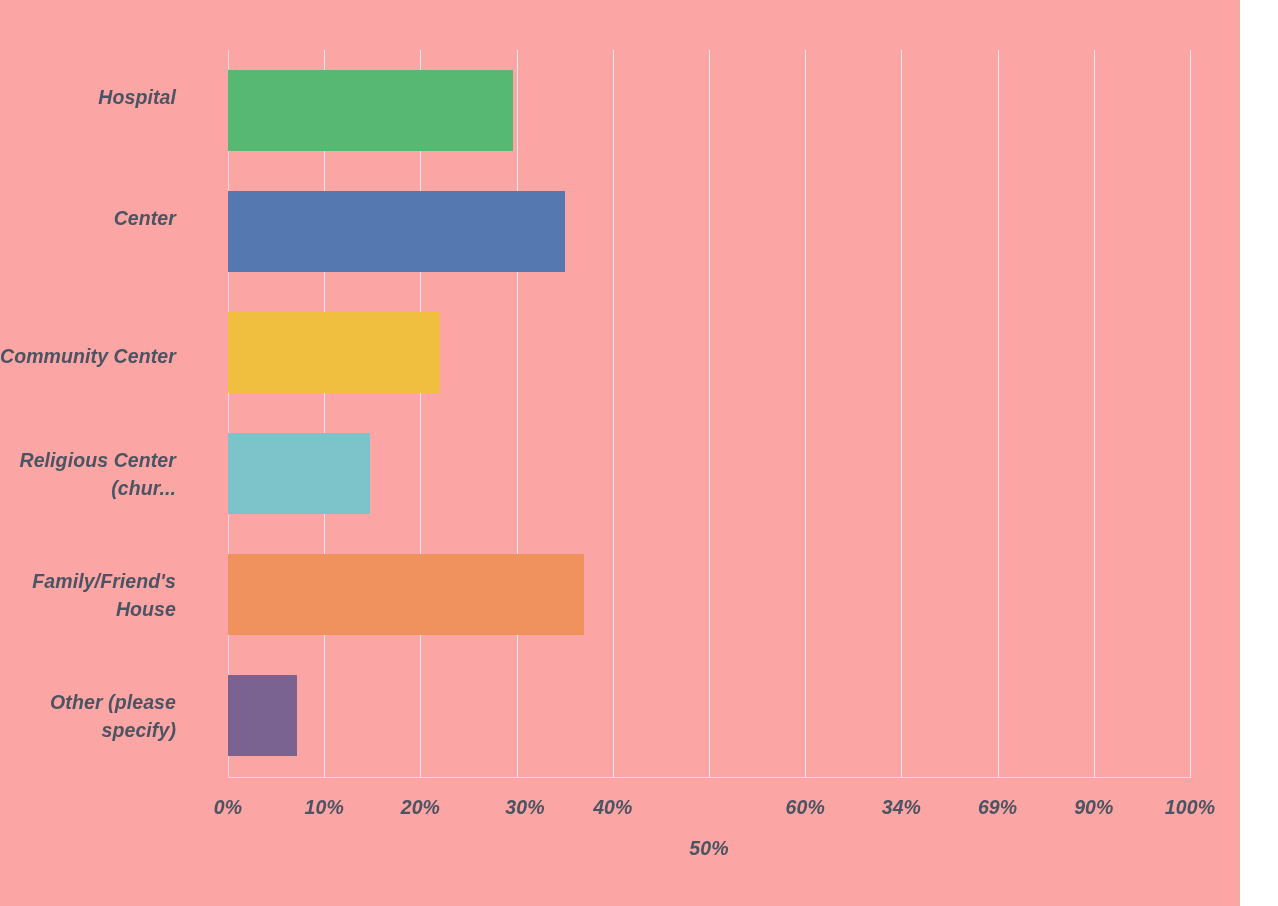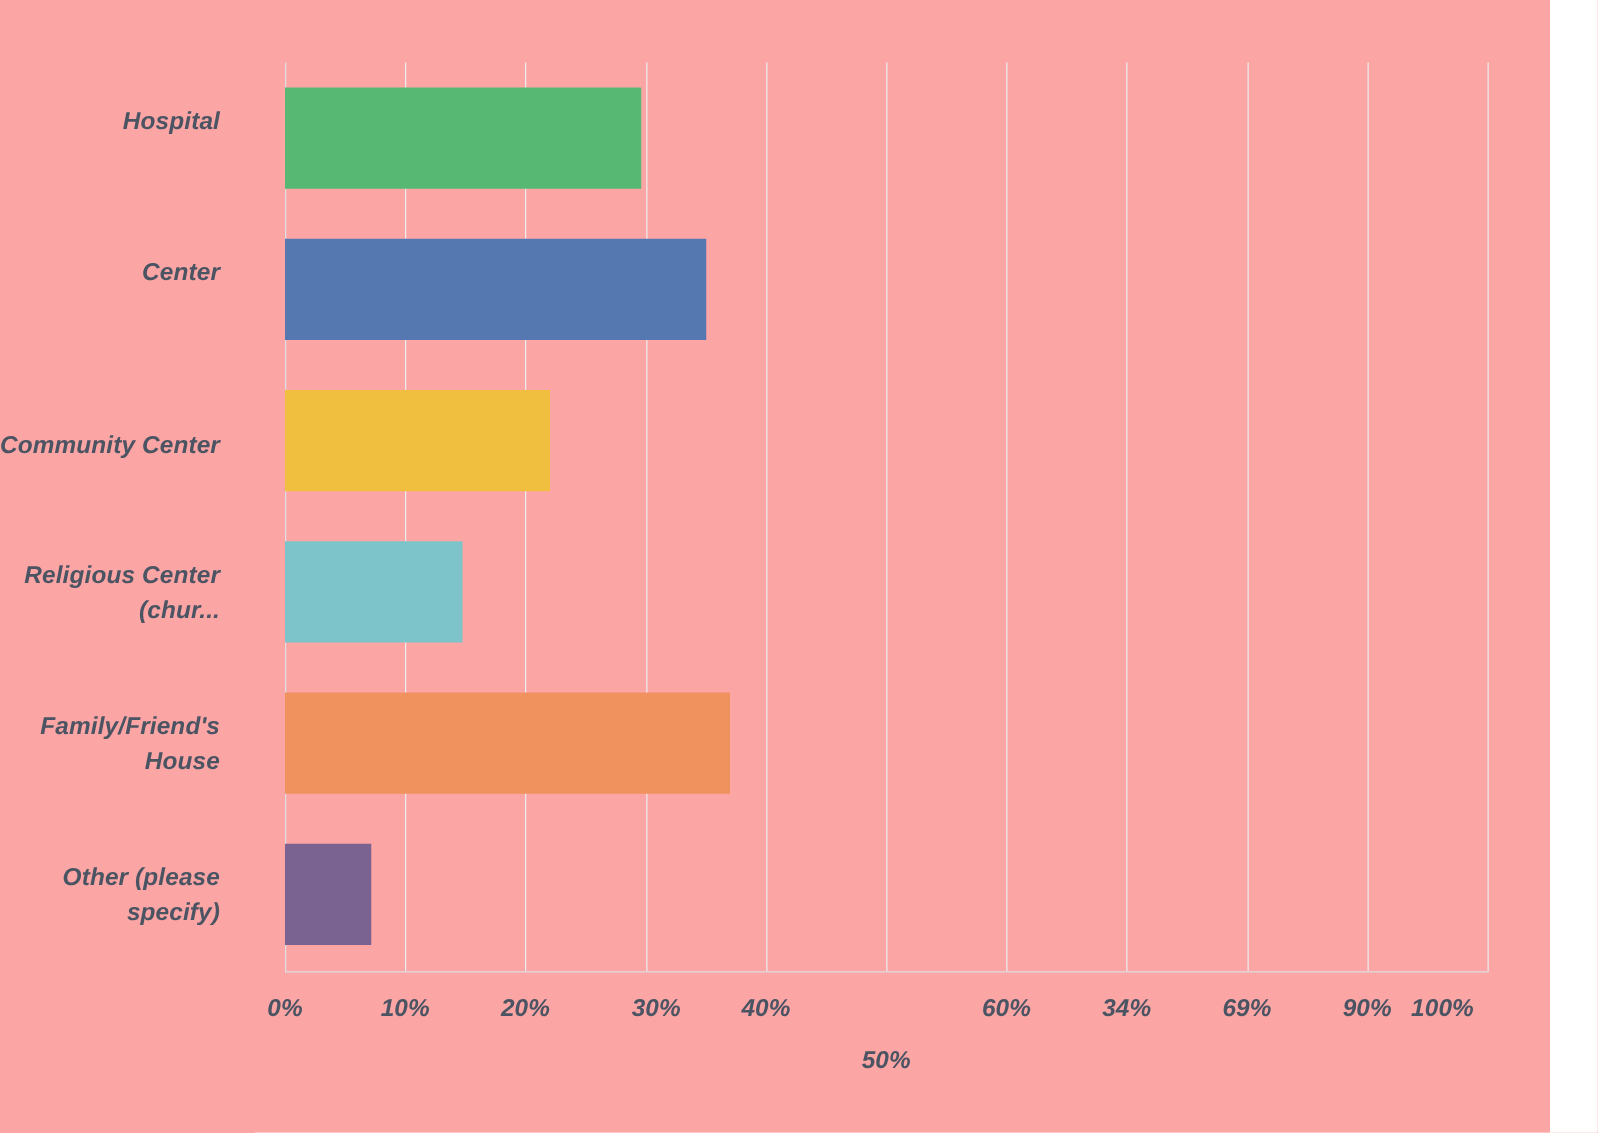--- a/index.html
+++ b/index.html
@@ -142,16 +142,16 @@
       <div class="tick-label" style="left: 228px;">0%</div>
       <div class="tick-label" style="left: 324.2px;">10%</div>
       <div class="tick-label" style="left: 420.4px;">20%</div>
       <div class="tick-label" style="left: 525px;">30%</div>
       <div class="tick-label" style="left: 612.8px;">40%</div>
       <div class="tick-label" style="left: 709px; margin-top: 41px;">50%</div>
       <div class="tick-label" style="left: 805.2px;">60%</div>
       <div class="tick-label" style="left: 901.4px;">34%</div>
       <div class="tick-label" style="left: 997.6px;">69%</div>
       <div class="tick-label" style="left: 1093.8px;">90%</div>
-      <div class="tick-label" style="left: 1154px;">100%</div>
+      <div class="tick-label" style="left: 1190px;">100%</div>
     </div>
 
 </div>
 
 </body></html>

